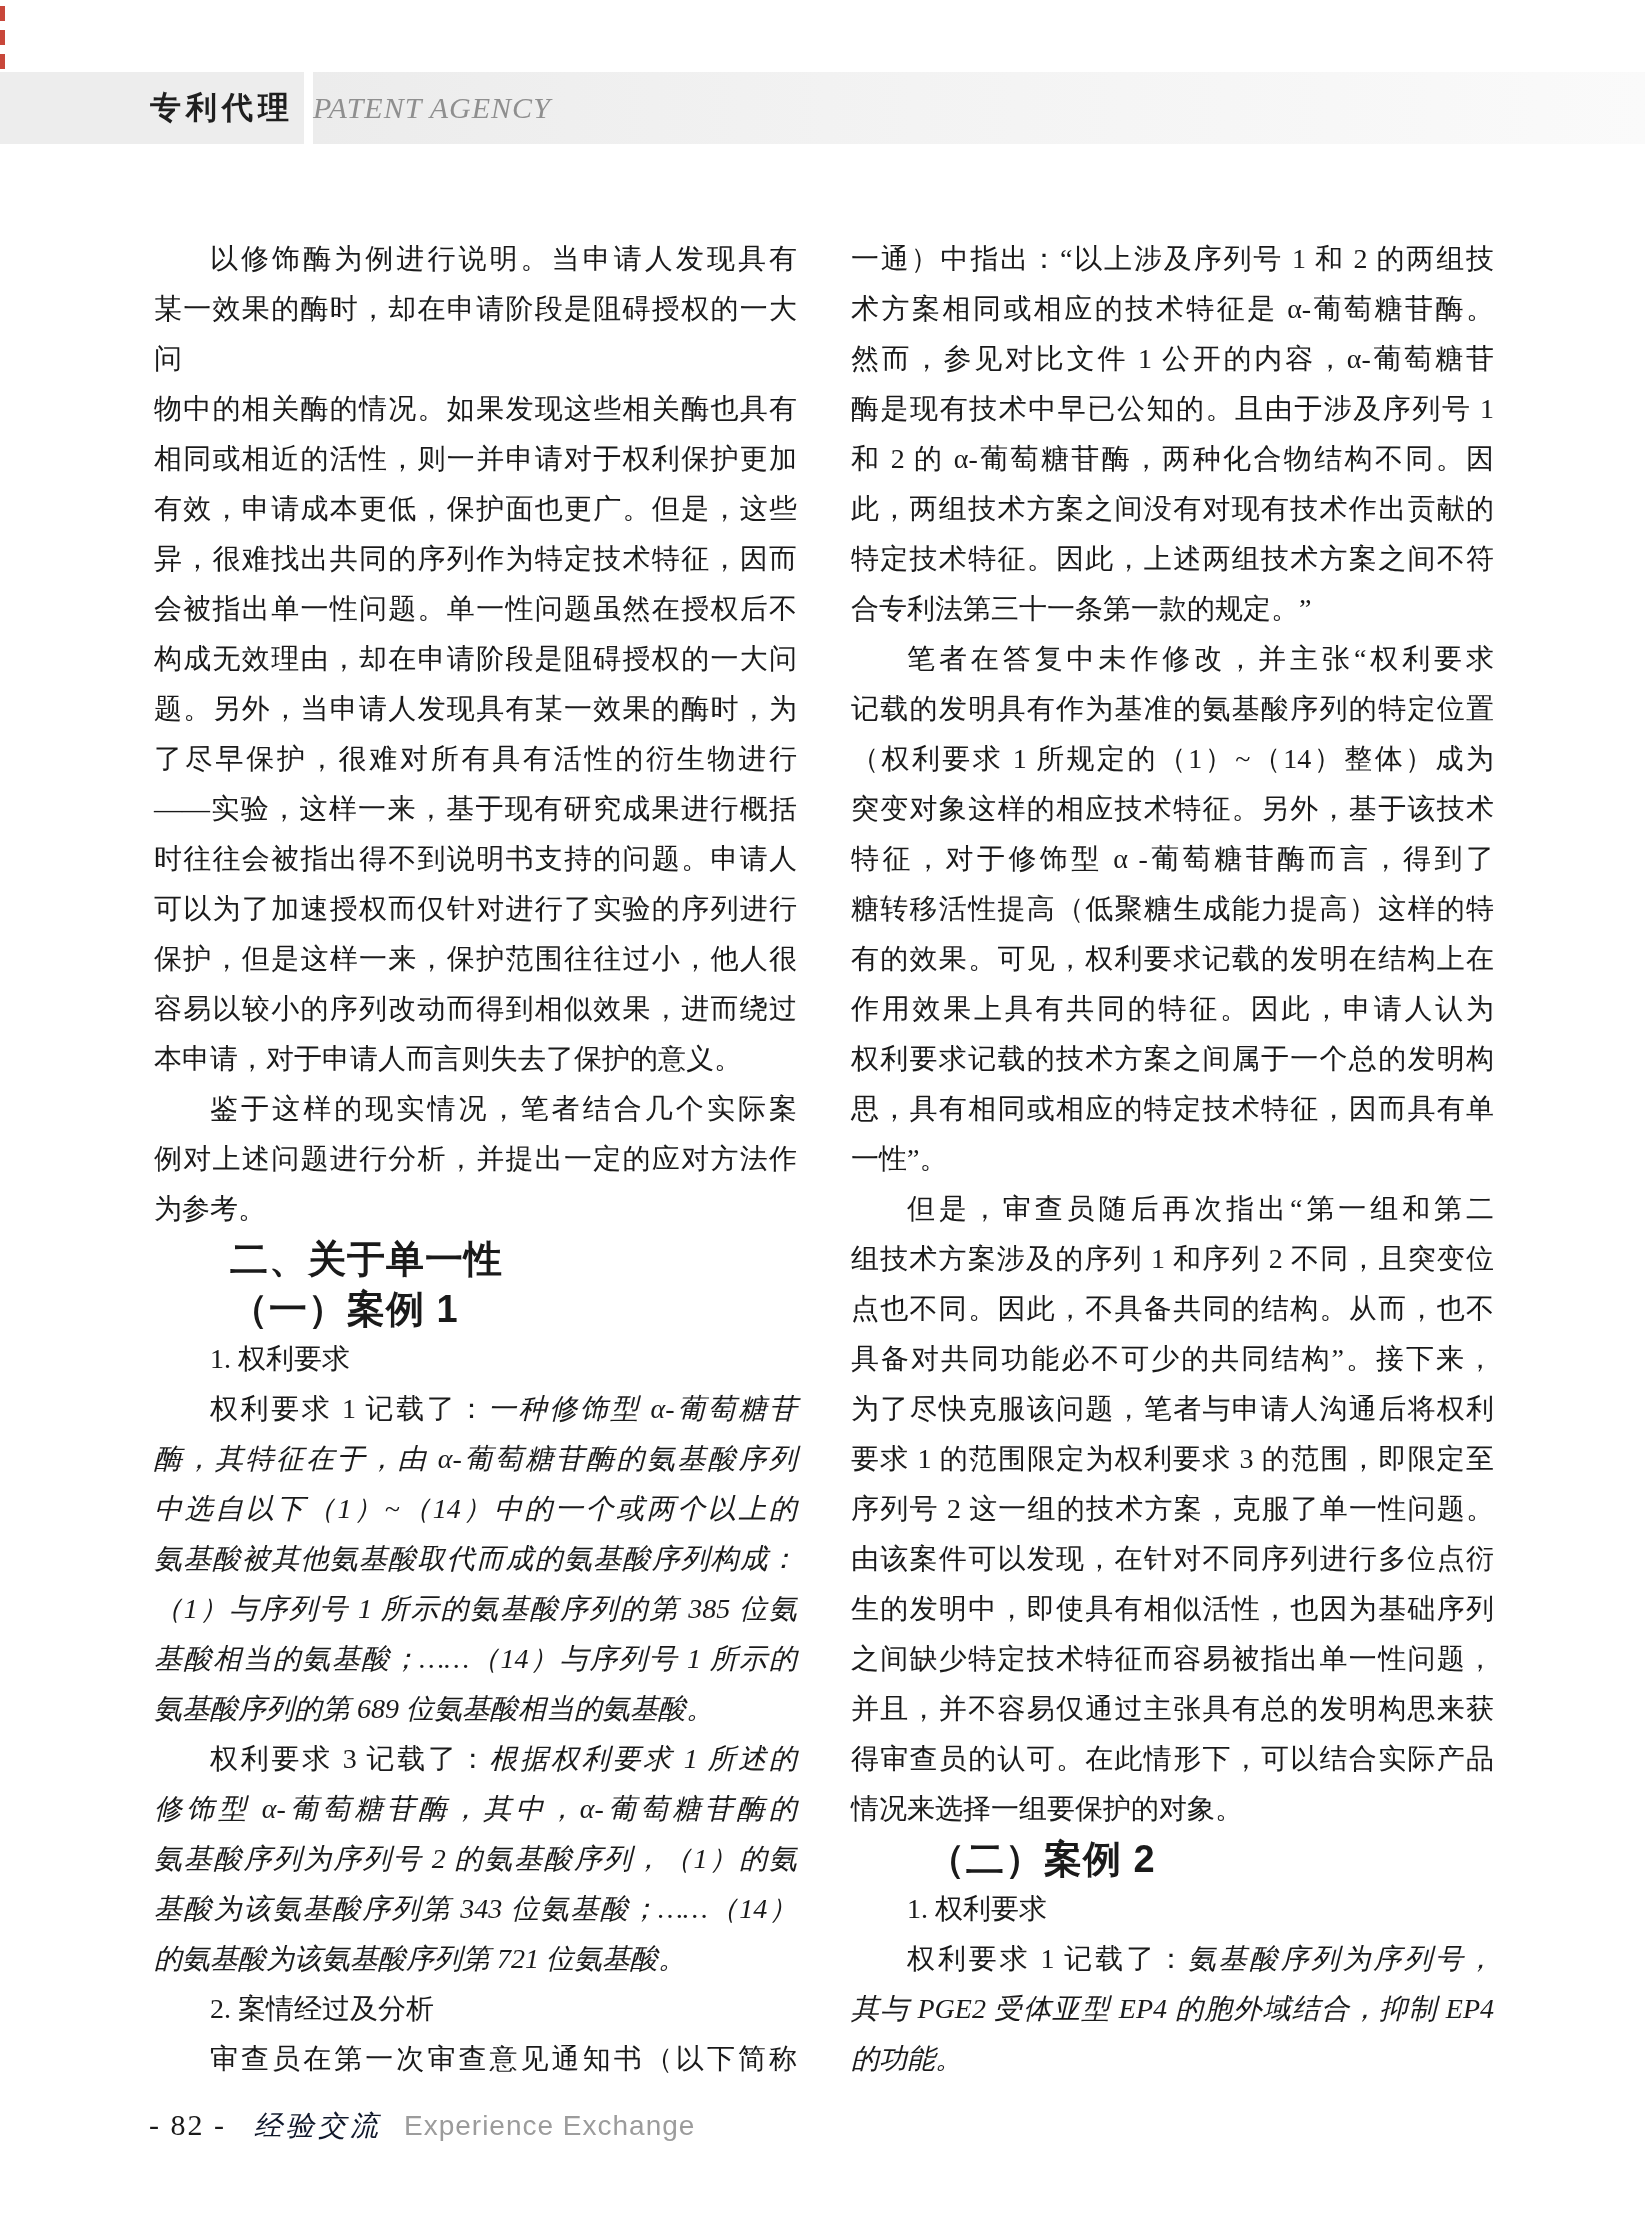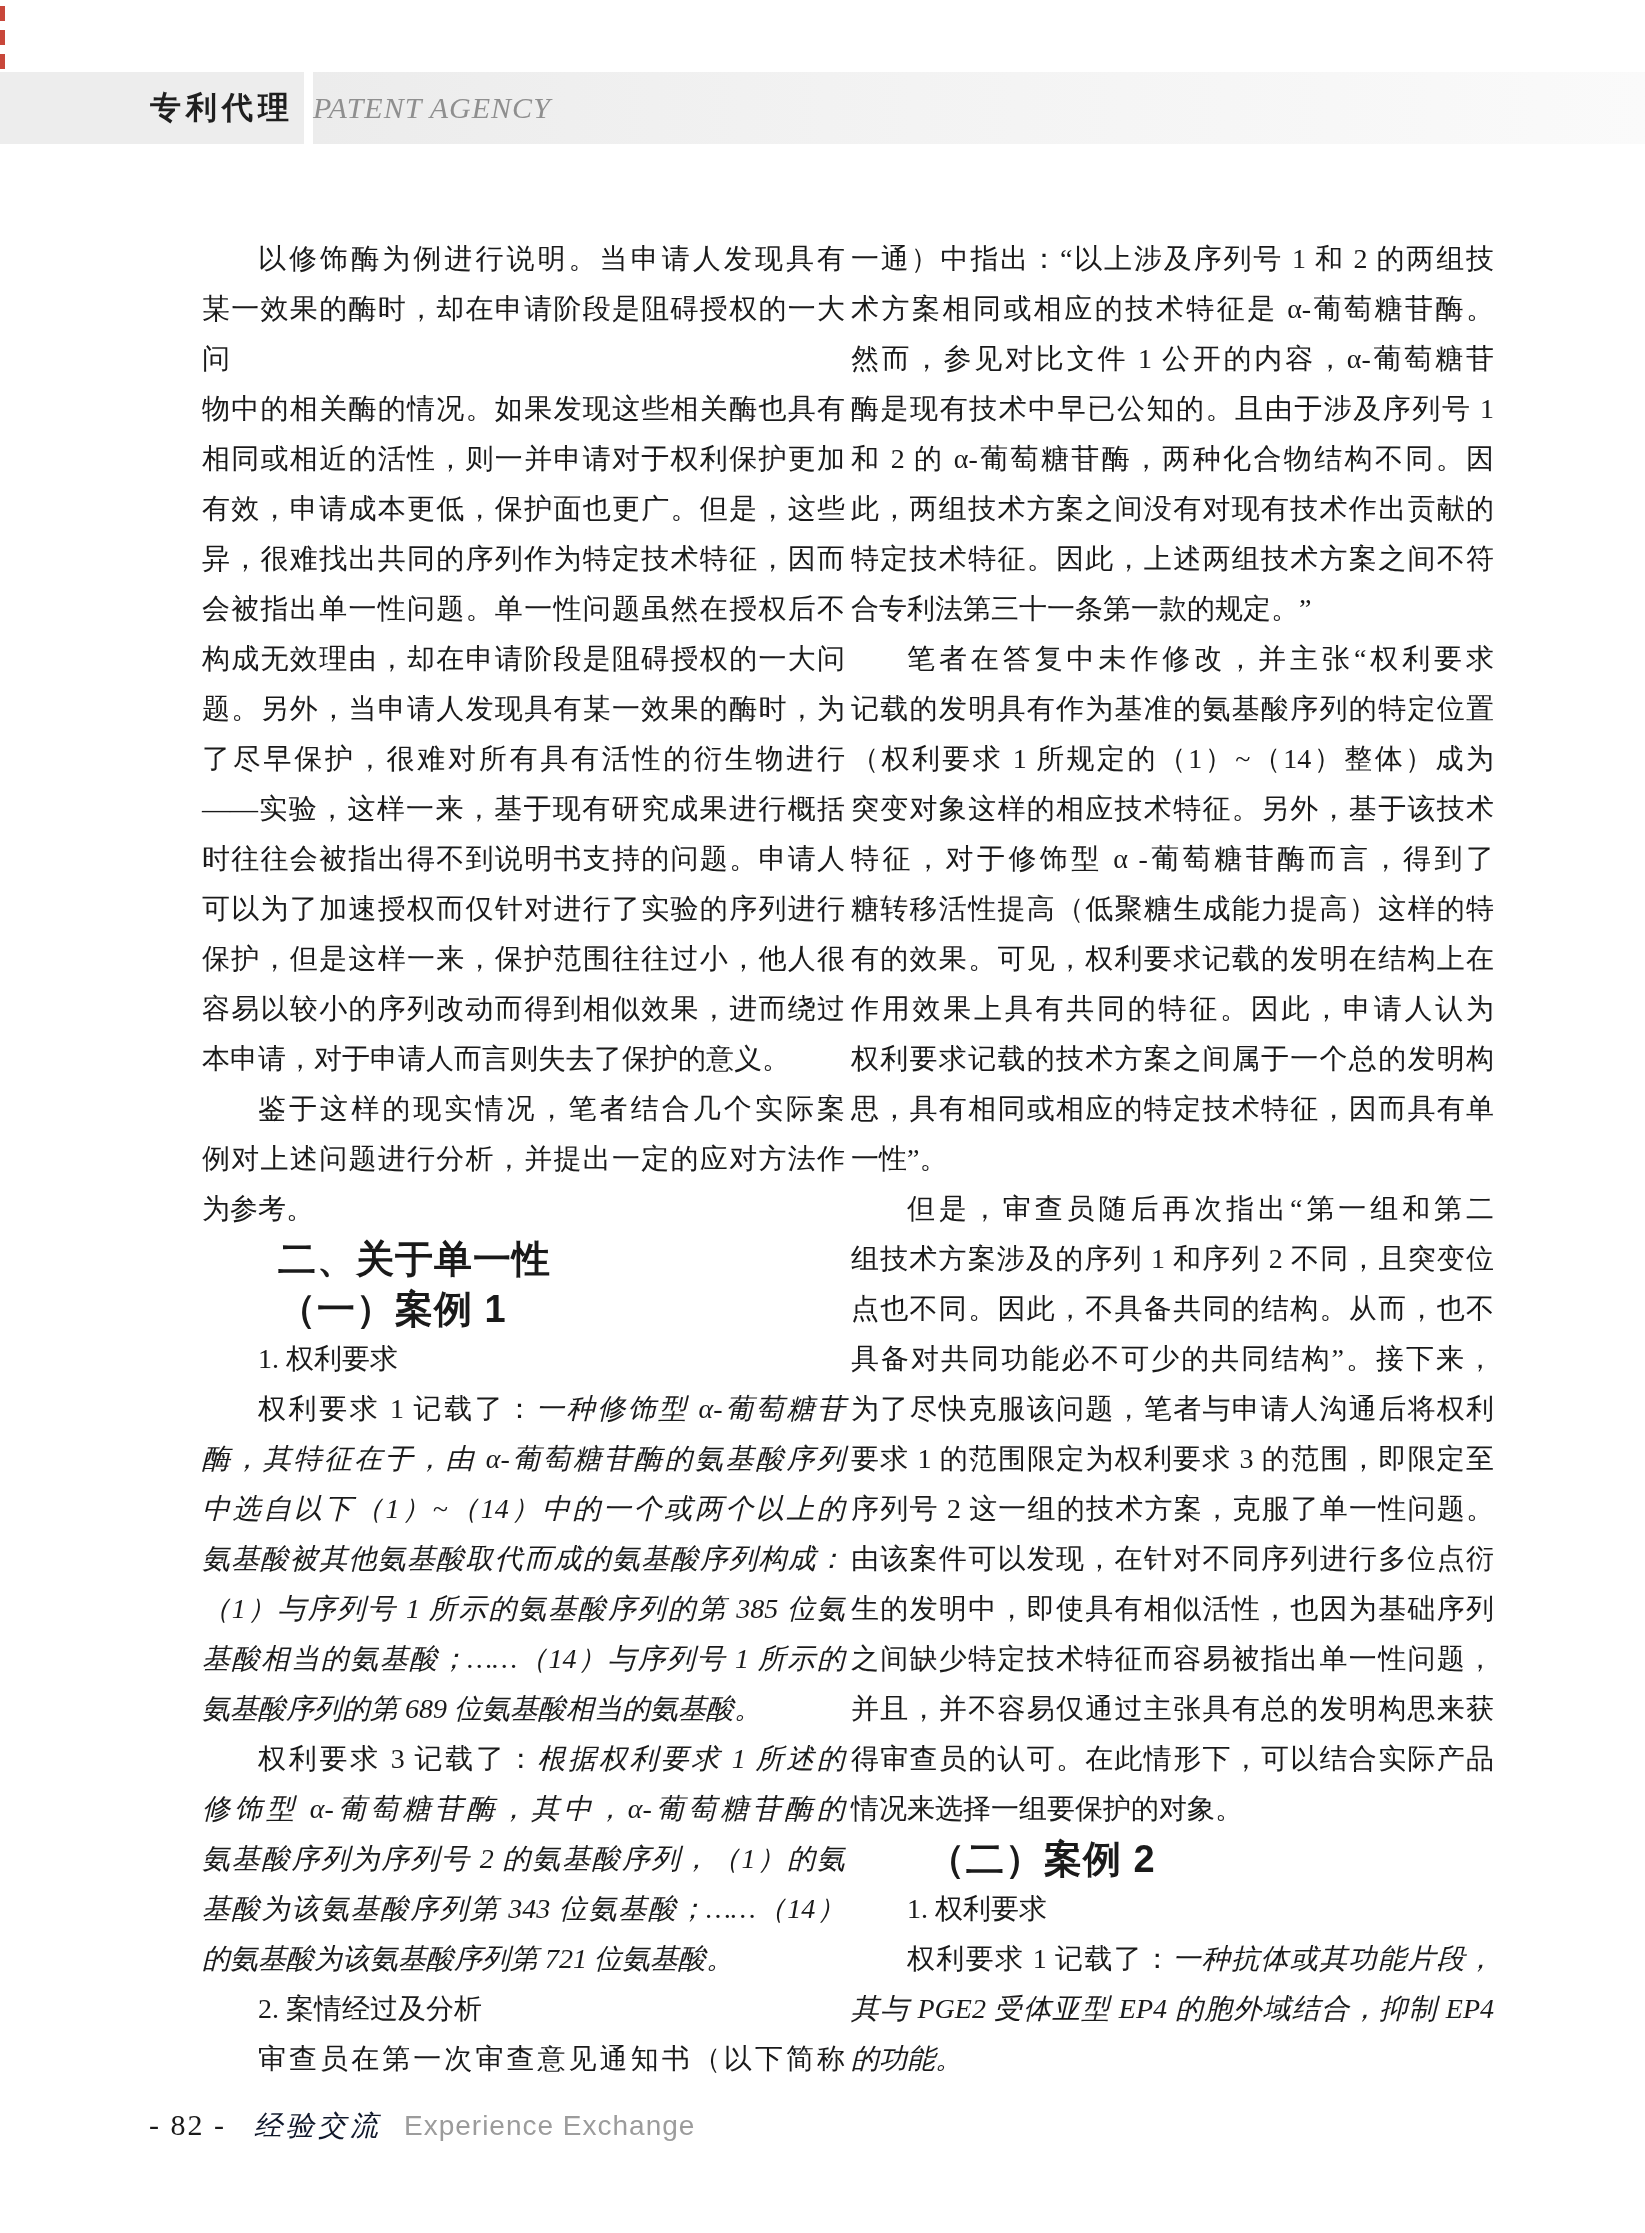--- a/index.html
+++ b/index.html
@@ -38,21 +38,21 @@
   .edge-marks{
     position:absolute;left:0;top:6px;width:5px;height:66px;
     background:repeating-linear-gradient(to bottom,#c8473a 0 15px,transparent 15px 24px);
   }
 
   
   .col{
     position:absolute;top:234px;width:643px;
     font-size:28px;line-height:50px;
   }
-  .col-left{left:154px;margin-left:48px;}
+  .col-left{left:154px;}
   .col-right{left:851px;}
   .ln{
     text-align:justify;
     text-align-last:justify;
     white-space:normal;
   }
   .ln.e{text-align-last:auto;}
   .ln.i{text-indent:2em;}
   .ln.hei{
     font-family:"Liberation Sans","DejaVu Sans",sans-serif;
@@ -156,21 +156,21 @@
       <div class="ln"><span>要求 1 的范围限定为权利要求 3 的范围，即限定至</span></div>
       <div class="ln"><span>序列号 2 这一组的技术方案，克服了单一性问题。</span></div>
       <div class="ln"><span>由该案件可以发现，在针对不同序列进行多位点衍</span></div>
       <div class="ln"><span>生的发明中，即使具有相似活性，也因为基础序列</span></div>
       <div class="ln"><span>之间缺少特定技术特征而容易被指出单一性问题，</span></div>
       <div class="ln"><span>并且，并不容易仅通过主张具有总的发明构思来获</span></div>
       <div class="ln"><span>得审查员的认可。在此情形下，可以结合实际产品</span></div>
       <div class="ln e"><span>情况来选择一组要保护的对象。</span></div>
       <div class="ln i e hei"><span>（二）案例 2</span></div>
       <div class="ln i e"><span>1. 权利要求</span></div>
-      <div class="ln i"><span>权利要求 1 记载了：</span><span class="kai">一种抗体或其功能片段，</span></div>
+      <div class="ln i"><span>权利要求 1 记载了：</span><span class="kai">氨基酸序列为序列号，</span></div>
       <div class="ln"><span class="kai">其与 PGE2 受体亚型 EP4 的胞外域结合，抑制 EP4</span></div>
       <div class="ln e"><span class="kai">的功能。</span></div>
     </div>
 
   <div class="footer">
     <span class="page-num">- 82 -</span>
     <span class="section-cn">经验交流</span>
     <span class="section-en">Experience Exchange</span>
   </div>
 

